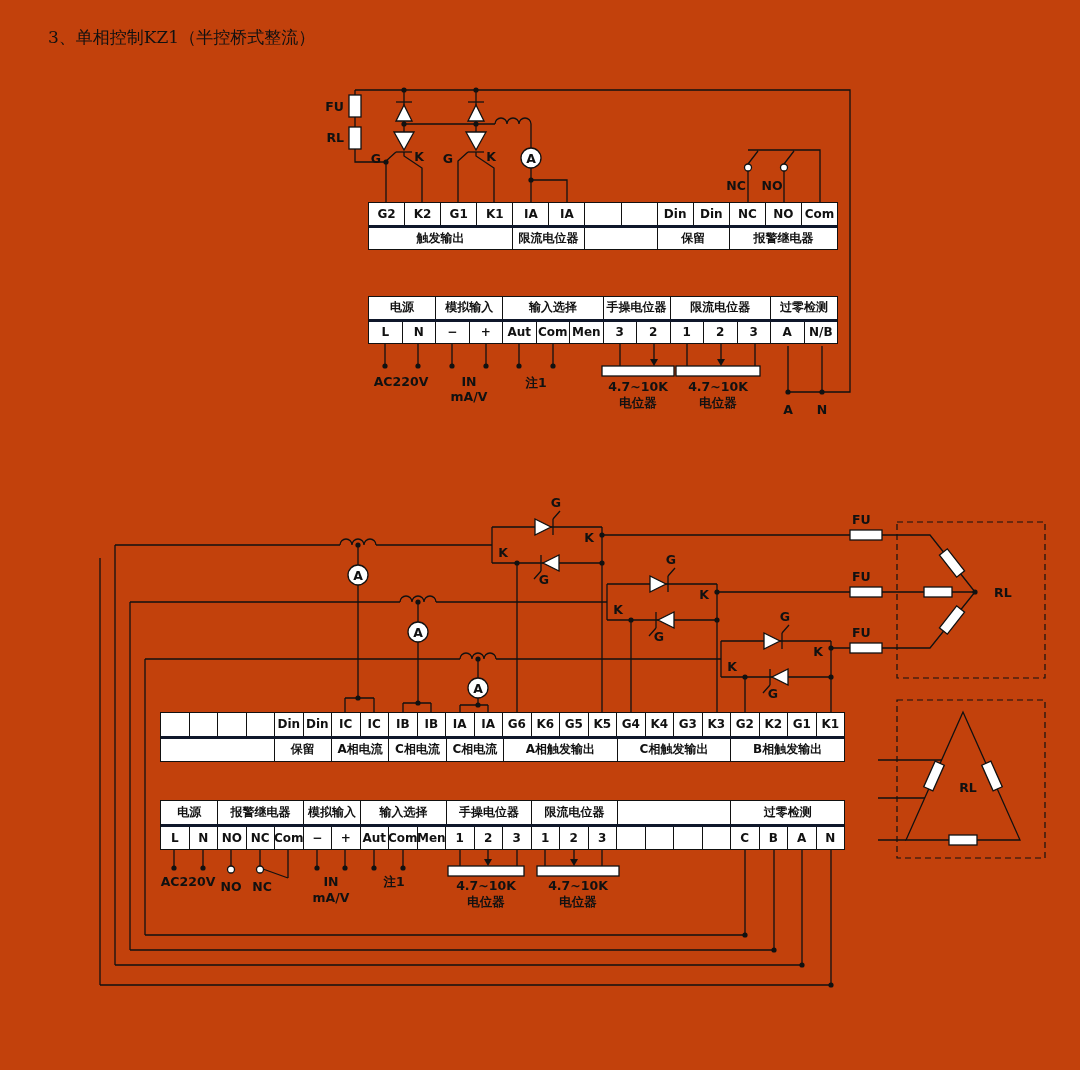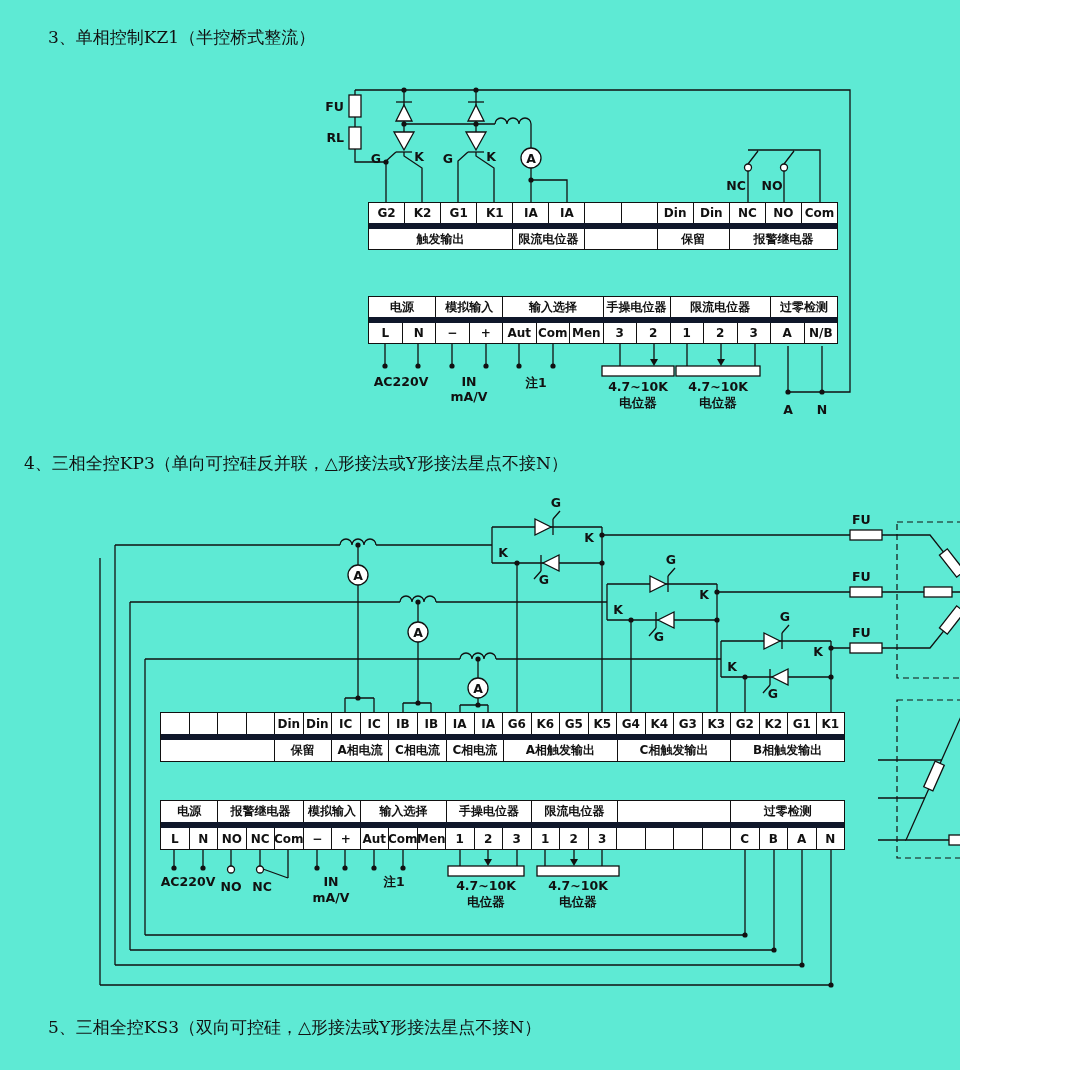--- a/index.html
+++ b/index.html
@@ -1,41 +1,39 @@
 <!DOCTYPE html>
 <html><head>
 <meta charset="utf-8">
 <style>
   html,body{margin:0;padding:0;background:#fff}
-  #stage{position:relative;width:960px;height:1070px;background:#5eead4;font-family:"DejaVu Sans",sans-serif;overflow:hidden}
+  #stage{position:relative;width:1080px;height:1070px;background:#c2410c;font-family:"DejaVu Sans",sans-serif;overflow:hidden}
   .title{position:absolute;font:17px "DejaVu Serif",serif;color:#111;white-space:nowrap}
   #t3{left:48px;top:26px}
   #t4{left:24px;top:452px}
   #t5{left:48px;top:1016px}
   svg{position:absolute;left:0;top:0}
   .w{stroke:#111;stroke-width:1.3;fill:none}
   .dash{stroke:#111;stroke-width:1.2;fill:none;stroke-dasharray:6 4}
   .sym{fill:#fff;stroke:#111;stroke-width:1.3}
   .dot{fill:#111;stroke:none}
   text{font:700 12.5px "DejaVu Sans",sans-serif;fill:#111;text-anchor:middle}
   .ts{text-anchor:start}.te{text-anchor:end}
   .tblock{position:absolute;display:flex;flex-direction:column;border:1.5px solid #111;background:#fff;box-sizing:border-box}
   .row{flex:1;display:flex;min-height:0}
-  .row + .row{border-top:6px solid #0f172a}
+  .row + .row{border-top:3px solid #0f172a}
   .c{flex:1;display:flex;align-items:center;justify-content:center;border-right:1px solid #111;font-size:12px;font-weight:700;white-space:nowrap;overflow:hidden;box-sizing:border-box;color:#111}
   .c:last-child{border-right:0}
 </style>
 </head>
 <body>
 
 <div id="stage">
 
   <div class="title" id="t3">3、单相控制KZ1（半控桥式整流）</div>
-  <div class="title" id="t4">4、三相全控KP3（单向可控硅反并联，△形接法或Y形接法星点不接N）</div>
-  <div class="title" id="t5">5、三相全控KS3（双向可控硅，△形接法或Y形接法星点不接N）</div>
 
   <svg width="1080" height="1070" viewBox="0 0 1080 1070">
 
     <g class="w">
       <path d="M355,90 H850 V392 H788"></path>
       <path d="M788,346 V392 M822,346 V392"></path>
       <path d="M355,90 V162 H386"></path>
       <path d="M404,90 V132 M476,90 V132"></path>
       <path d="M404,124 H495"></path>
       <path d="M495,124 a6,6 0 0 1 12,0 a6,6 0 0 1 12,0 a6,6 0 0 1 12,0"></path>

